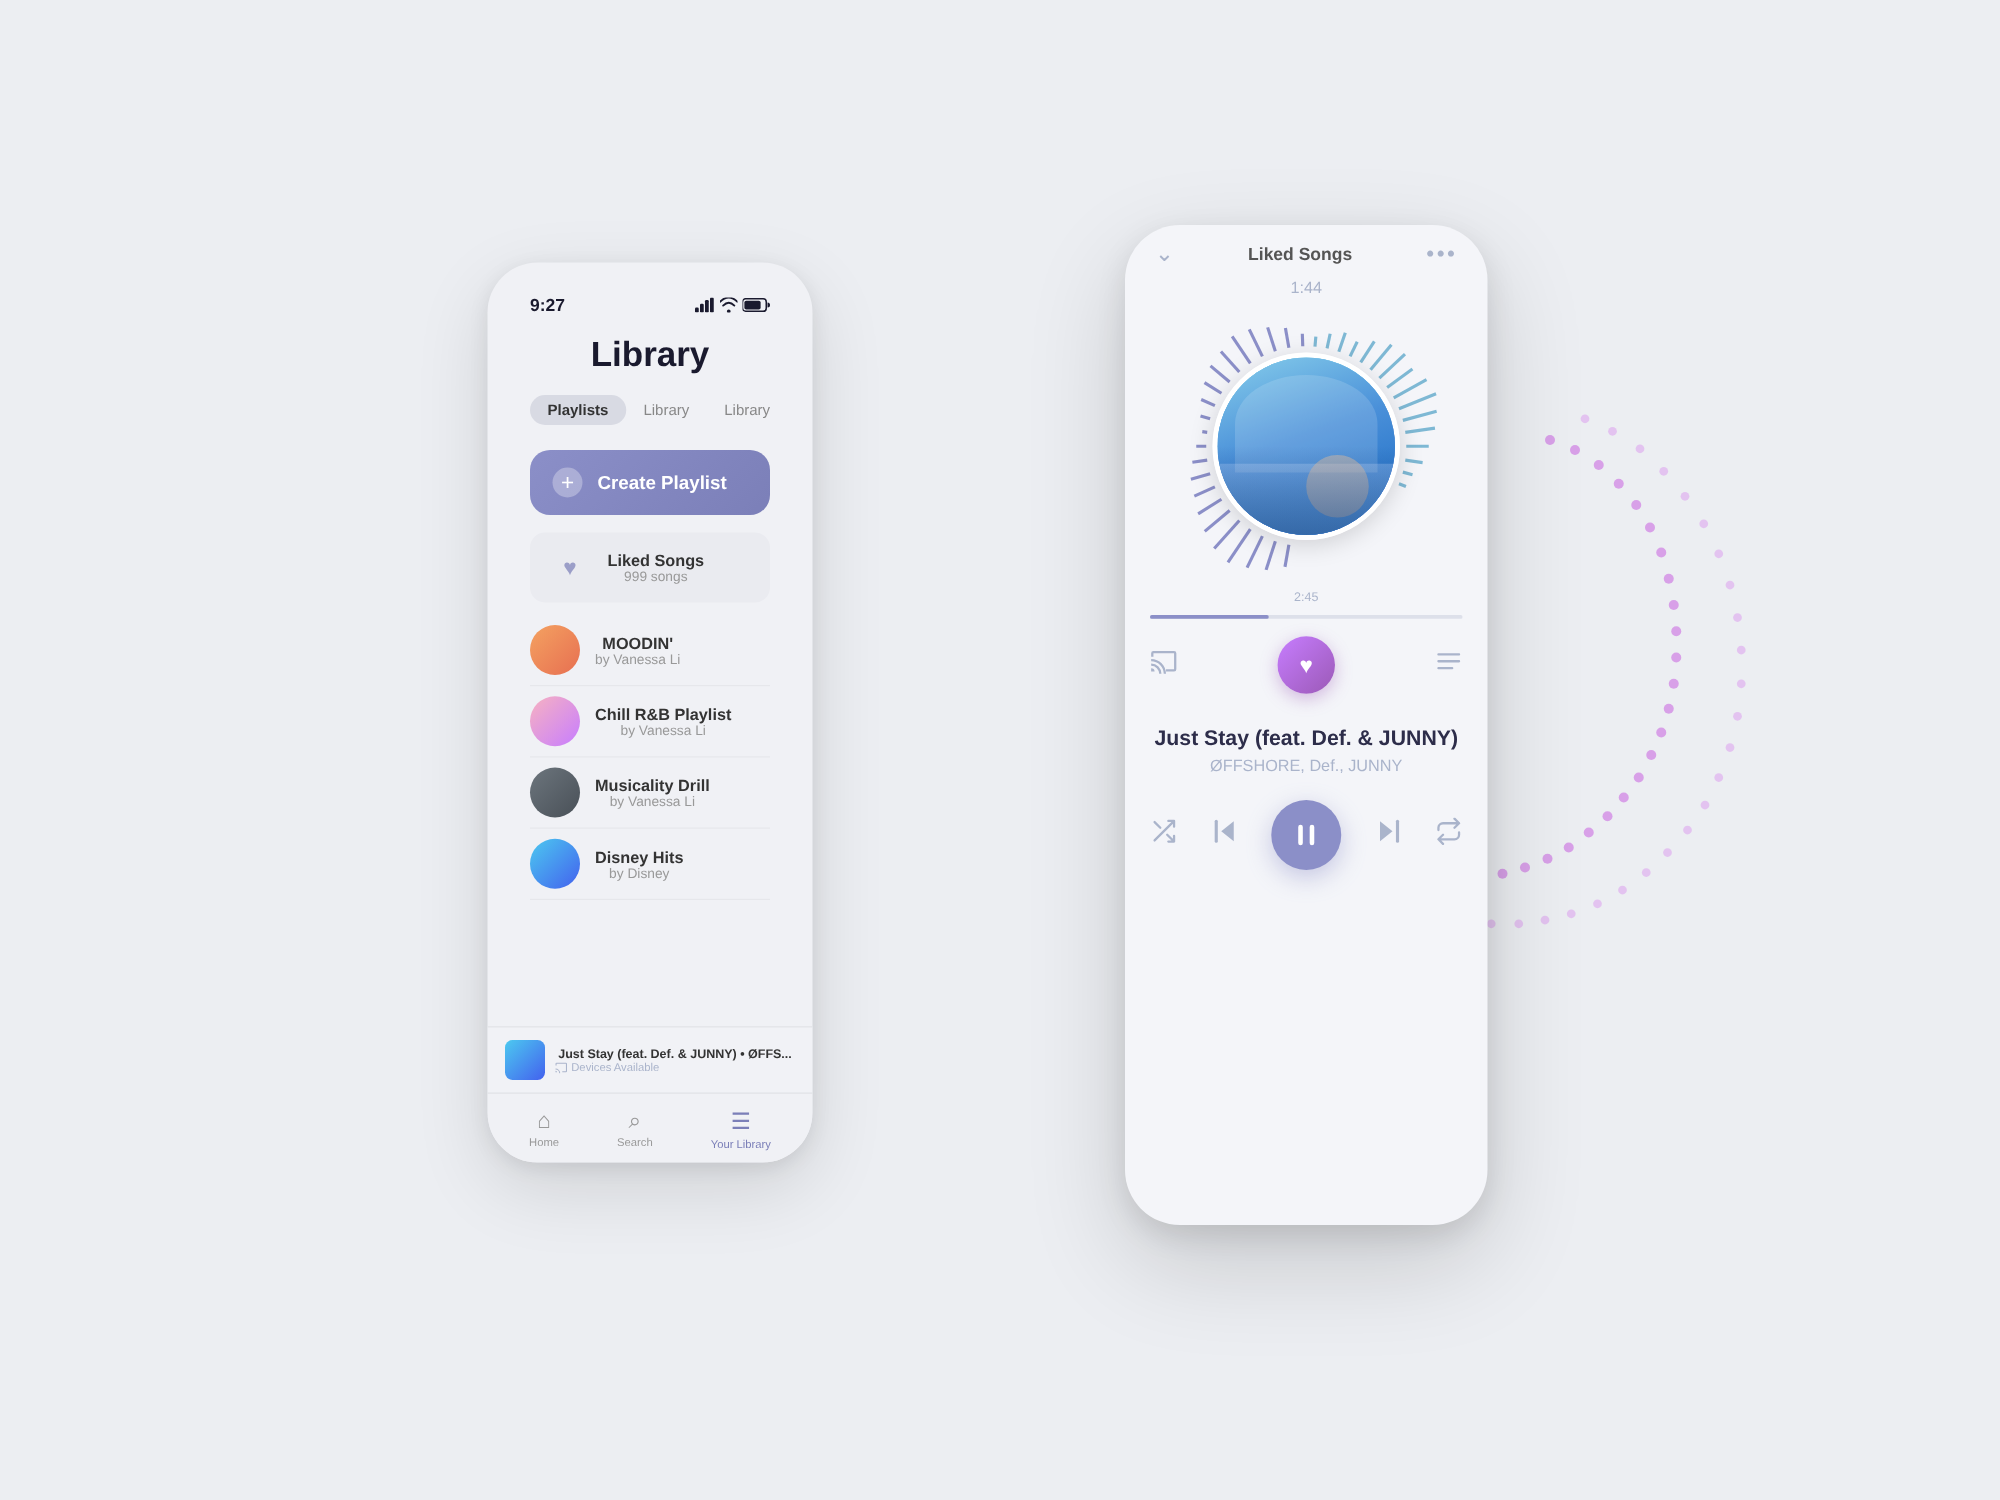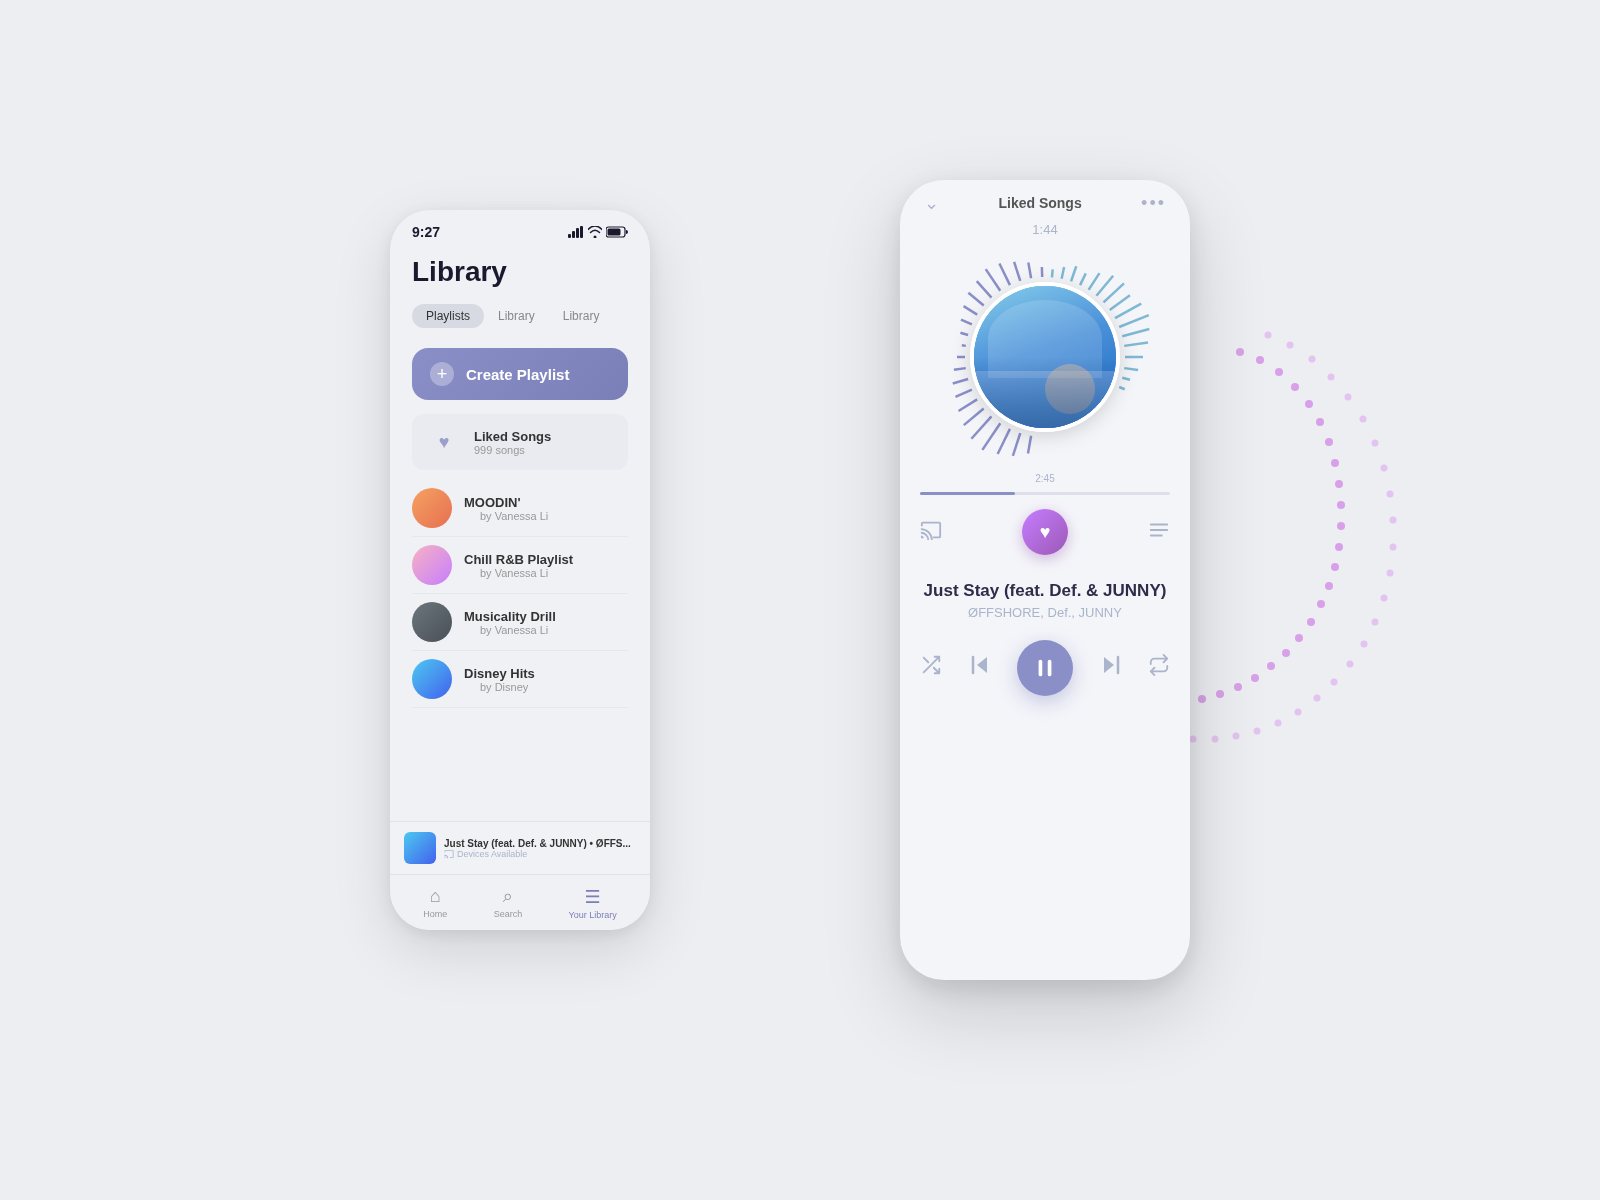--- a/index.html
+++ b/index.html
@@ -32,23 +32,24 @@
       width: 260px;
       height: 720px;
       background: #f0f1f5;
       border-radius: 40px;
       box-shadow: 0 20px 60px rgba(0,0,0,0.12), 0 4px 16px rgba(0,0,0,0.08);
       overflow: hidden;
       z-index: 1;
     }
 
     .phone-library-inner {
-      padding: 0;
+      padding: 12px;
       height: 100%;
       overflow: hidden;
+      text-align: center;
     }
 
     
     .status-bar {
       display: flex;
       justify-content: space-between;
       align-items: center;
       padding: 14px 22px 8px;
     }
     .status-time {
@@ -80,21 +81,21 @@
     .lib-tab {
       padding: 5px 14px;
       border-radius: 20px;
       font-size: 12px;
       color: #888;
       cursor: pointer;
     }
     .lib-tab.active {
       background: #d8dae3;
       color: #333;
-      font-weight: 400;
+      font-weight: 700;
     }
 
     
     .create-playlist-btn {
       background: linear-gradient(135deg, #8b8fc8, #7b7fb8);
       border-radius: 16px;
       padding: 14px 18px;
       display: flex;
       align-items: center;
       gap: 12px;
@@ -144,21 +145,21 @@
 
     
     .playlist-row {
       display: flex;
       align-items: center;
       gap: 12px;
       padding: 8px 0;
       border-bottom: 1px solid rgba(0,0,0,0.04);
     }
     .playlist-info .name { font-size: 13px; font-weight: 600; color: #333; }
-    .playlist-info .artist { font-size: 11px; color: #999; margin-left: 16px; }
+    .playlist-info .artist { font-size: 11px; color: #999; }
 
     
     .thumb-moodin { background: linear-gradient(135deg, #f4a261, #e76f51); }
     .thumb-chill { background: linear-gradient(135deg, #f7b2c1, #c77dff); }
     .thumb-summer { background: linear-gradient(135deg, #ff6b6b, #ffd166); }
     .thumb-musicality { background: linear-gradient(135deg, #6c757d, #495057); }
     .thumb-disney { background: linear-gradient(135deg, #4cc9f0, #4361ee); }
 
     
     .now-playing-bar {

